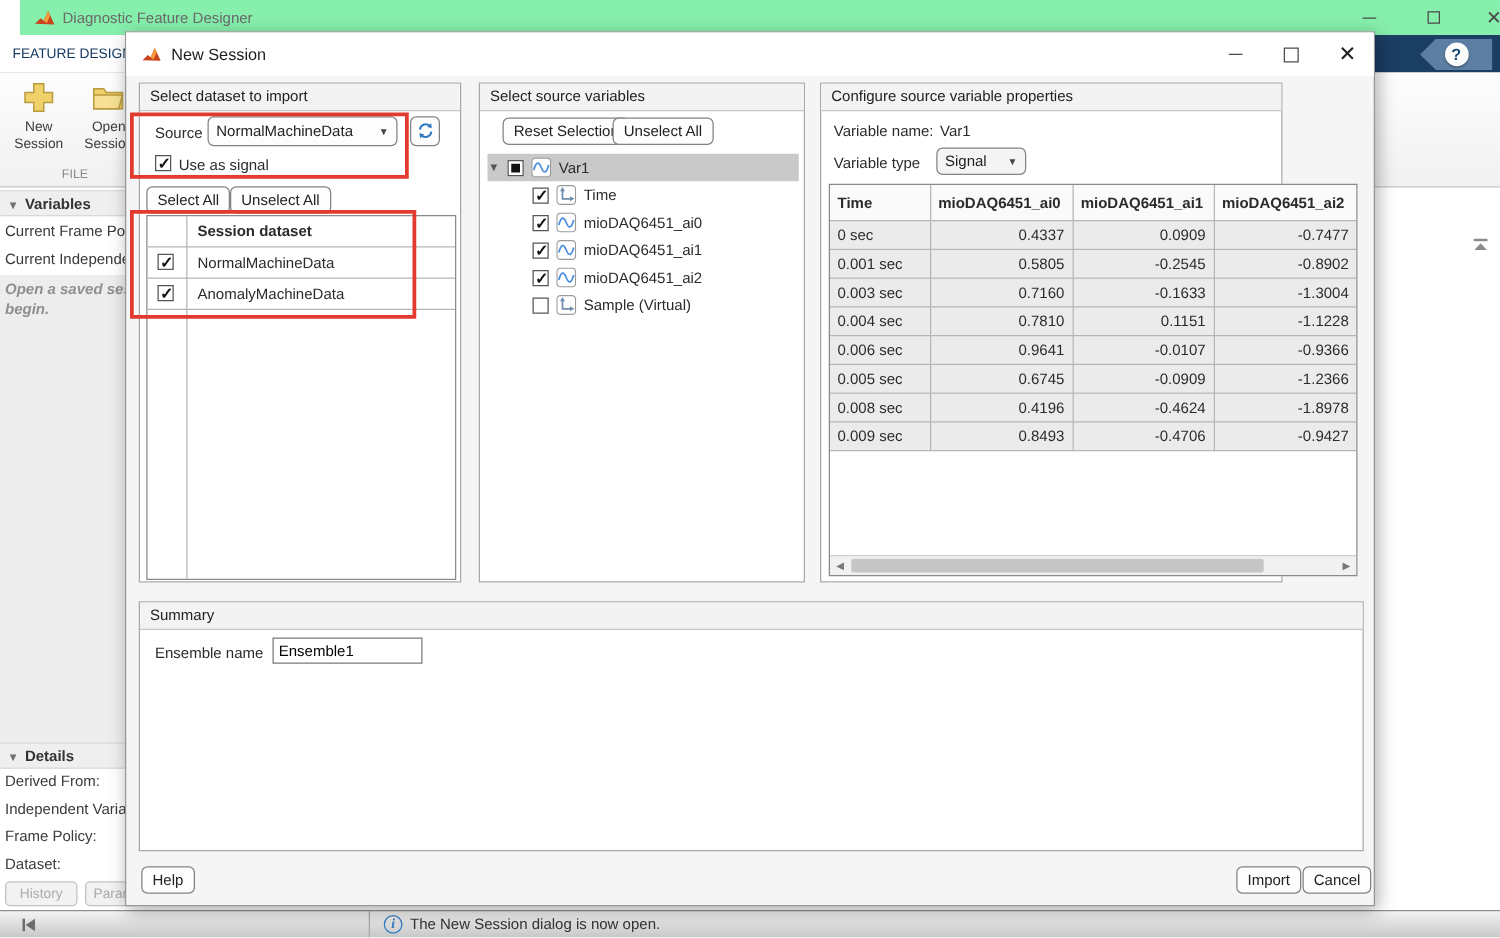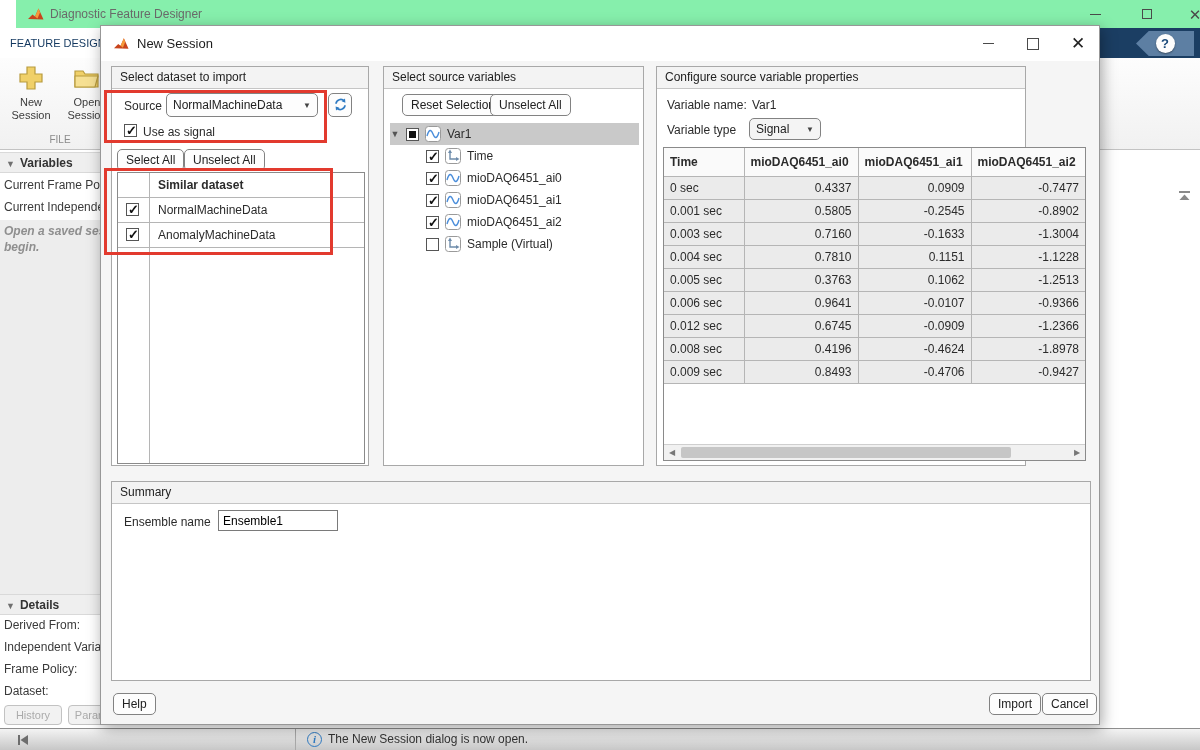--- a/index.html
+++ b/index.html
@@ -226,21 +226,21 @@
         </svg>
       </div>
       <span class="cb checked" style="position:absolute; left:12px; top:57px;"></span>
       <span class="plain" style="left:31px; top:58px;">Use as signal</span>
       <div class="btn" style="left:5px; top:82px;">Select All</div>
       <div class="btn" style="left:72px; top:82px;">Unselect All</div>
 
       <div class="ds-table" style="left:5px; top:105px; width:248px; height:292px;">
         <div class="ds-vline"></div>
         <div class="ds-row hdr" style="top:0;">
-          <span class="lbl">Similar dataset</span>
+          <span class="lbl">Session dataset</span>
         </div>
         <div class="ds-row" style="top:25px;">
           <span class="cb checked cbx"></span>
           <span class="lbl">NormalMachineData</span>
         </div>
         <div class="ds-row" style="top:50px;">
           <span class="cb checked cbx"></span>
           <span class="lbl">AnomalyMachineData</span>
         </div>
       </div>
@@ -351,33 +351,27 @@
             <td class="num">-0.1633</td>
             <td class="num">-1.3004</td>
           </tr>
           <tr>
             <td>0.004 sec</td>
             <td class="num">0.7810</td>
             <td class="num">0.1151</td>
             <td class="num">-1.1228</td>
           </tr>
           <tr>
-            <td>0.005 sec</td>
-            <td class="num">0.3763</td>
-            <td class="num">0.1062</td>
-            <td class="num">-1.2513</td>
-          </tr>
-          <tr>
             <td>0.006 sec</td>
             <td class="num">0.9641</td>
             <td class="num">-0.0107</td>
             <td class="num">-0.9366</td>
           </tr>
           <tr>
-            <td>0.012 sec</td>
+            <td>0.005 sec</td>
             <td class="num">0.6745</td>
             <td class="num">-0.0909</td>
             <td class="num">-1.2366</td>
           </tr>
           <tr>
             <td>0.008 sec</td>
             <td class="num">0.4196</td>
             <td class="num">-0.4624</td>
             <td class="num">-1.8978</td>
           </tr>

